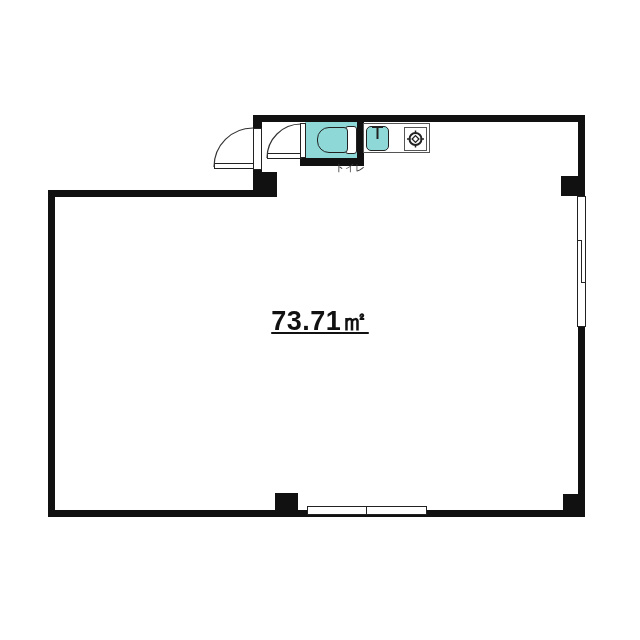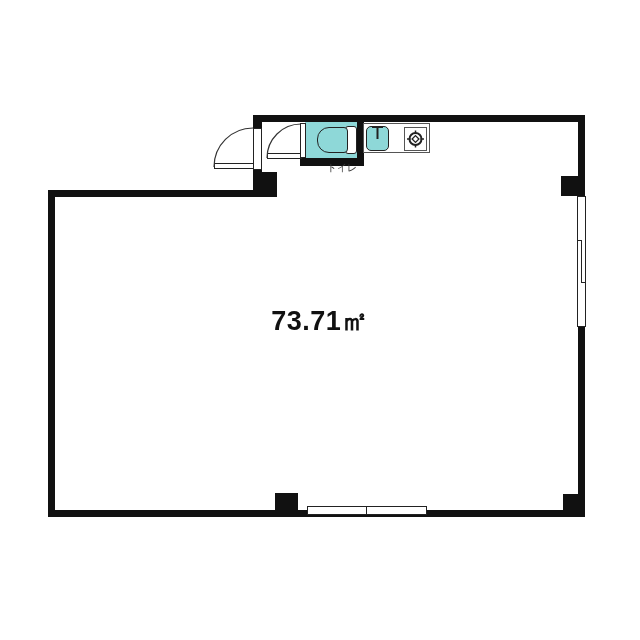--- a/index.html
+++ b/index.html
@@ -11,22 +11,22 @@
           font-family:"Liberation Sans","DejaVu Sans",sans-serif;}
   .abs{position:absolute;}
   .wall{position:absolute;background:var(--wall);}
   .win{position:absolute;background:var(--bg);border:1px solid var(--thin);box-sizing:border-box;}
   .leaf{position:absolute;background:var(--bg);border:1px solid var(--thin);box-sizing:border-box;}
   .sill{position:absolute;background:var(--bg);border:1px solid var(--thin);box-sizing:border-box;}
   .teal{position:absolute;background:var(--fixture);}
   .frame{position:absolute;background:var(--bg);border:1px solid #555;box-sizing:border-box;}
   .tick{position:absolute;background:var(--thin);}
   #area-label{position:absolute;left:245px;top:306px;width:150px;text-align:center;
-              font-size:27px;line-height:30px;font-weight:bold;color:var(--text);letter-spacing:0.5px;}
-  #toilet-label{position:absolute;left:318px;top:162px;width:48px;text-align:center;
+              font-size:27px;line-height:30px;font-weight:bold;color:var(--text);letter-spacing:0.5px;text-decoration:underline;}
+  #toilet-label{position:absolute;left:326px;top:162px;width:48px;text-align:center;
                 font-size:10px;line-height:12px;color:var(--label);}
   svg{position:absolute;overflow:visible;}
 </style>
 </head>
 <body>
 
 <div id="canvas">
 
   <div class="wall" style="left:253px;top:115px;width:332px;height:7px;"></div>
   <div class="wall" style="left:578px;top:115px;width:7px;height:63px;"></div>

